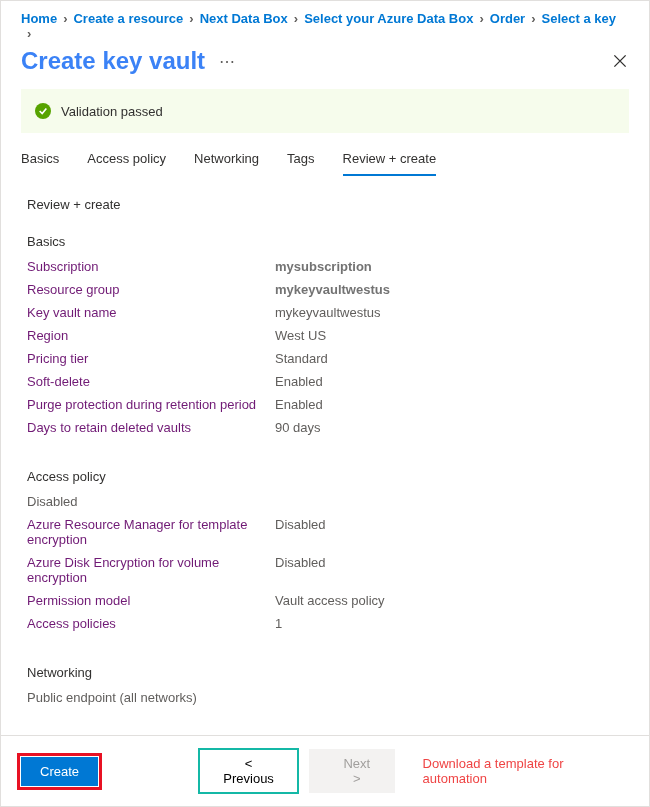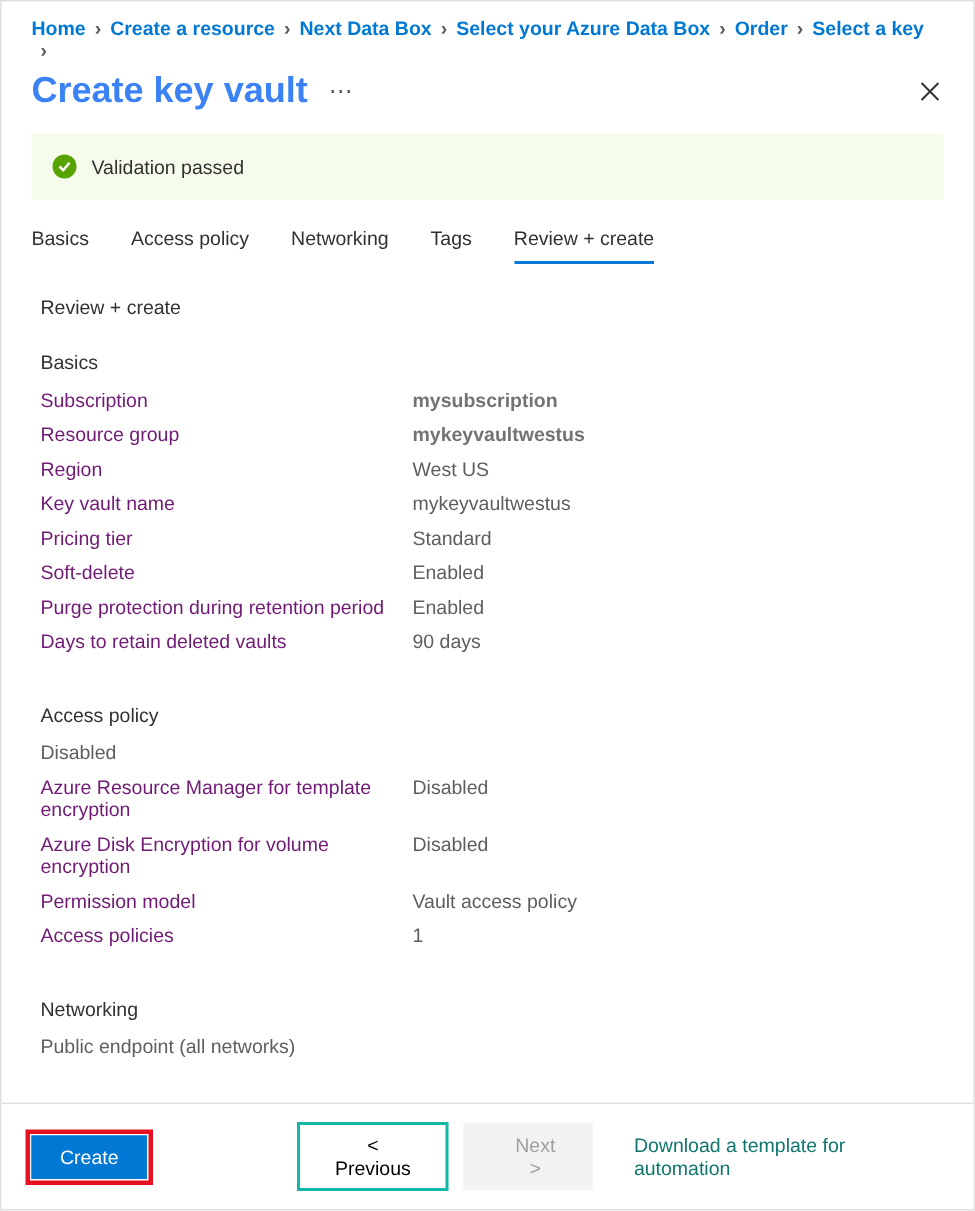--- a/index.html
+++ b/index.html
@@ -138,21 +138,21 @@
       outline-offset: 1px;
     }
     .btn-disabled {
       background: #f3f2f1;
       border: 1px solid #f3f2f1;
       color: #a19f9d;
       cursor: default;
       padding-left: 28px;
     }
     .footer-link {
-      color: #0f766e;
+      color: #ef4444;
       text-decoration: none;
       margin-left: 18px;
       font-size: 13px;
     }
   </style>
 </head>
 <body>
 
 <div class="breadcrumb">
   <a href="#">Home</a>
@@ -203,26 +203,26 @@
   <div class="group-heading">Basics</div>
   <div class="kv-row">
       <div class="kv-label">Subscription</div>
       <div class="kv-value bold">mysubscription</div>
     </div>
   <div class="kv-row">
       <div class="kv-label">Resource group</div>
       <div class="kv-value bold">mykeyvaultwestus</div>
     </div>
   <div class="kv-row">
+      <div class="kv-label">Key vault name</div>
+      <div class="kv-value">mykeyvaultwestus</div>
+    </div>
+  <div class="kv-row">
       <div class="kv-label">Region</div>
       <div class="kv-value">West US</div>
-    </div>
-  <div class="kv-row">
-      <div class="kv-label">Key vault name</div>
-      <div class="kv-value">mykeyvaultwestus</div>
     </div>
   <div class="kv-row">
       <div class="kv-label">Pricing tier</div>
       <div class="kv-value">Standard</div>
     </div>
   <div class="kv-row">
       <div class="kv-label">Soft-delete</div>
       <div class="kv-value">Enabled</div>
     </div>
   <div class="kv-row">

